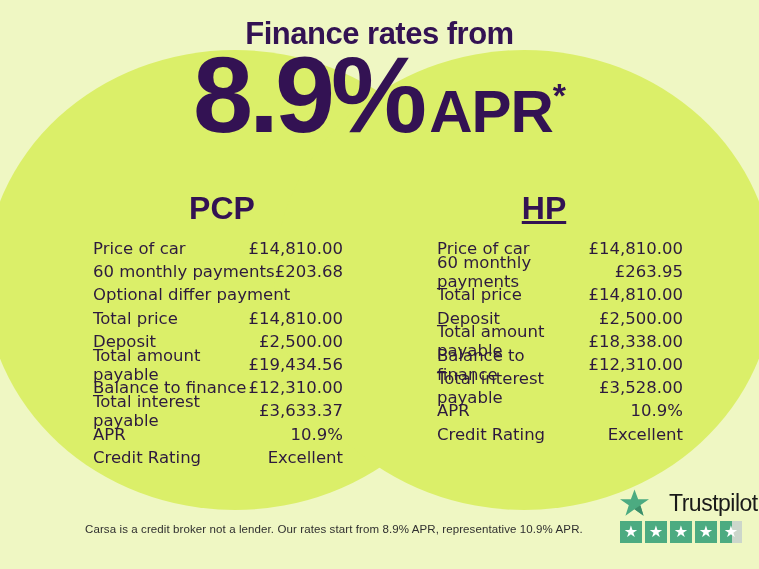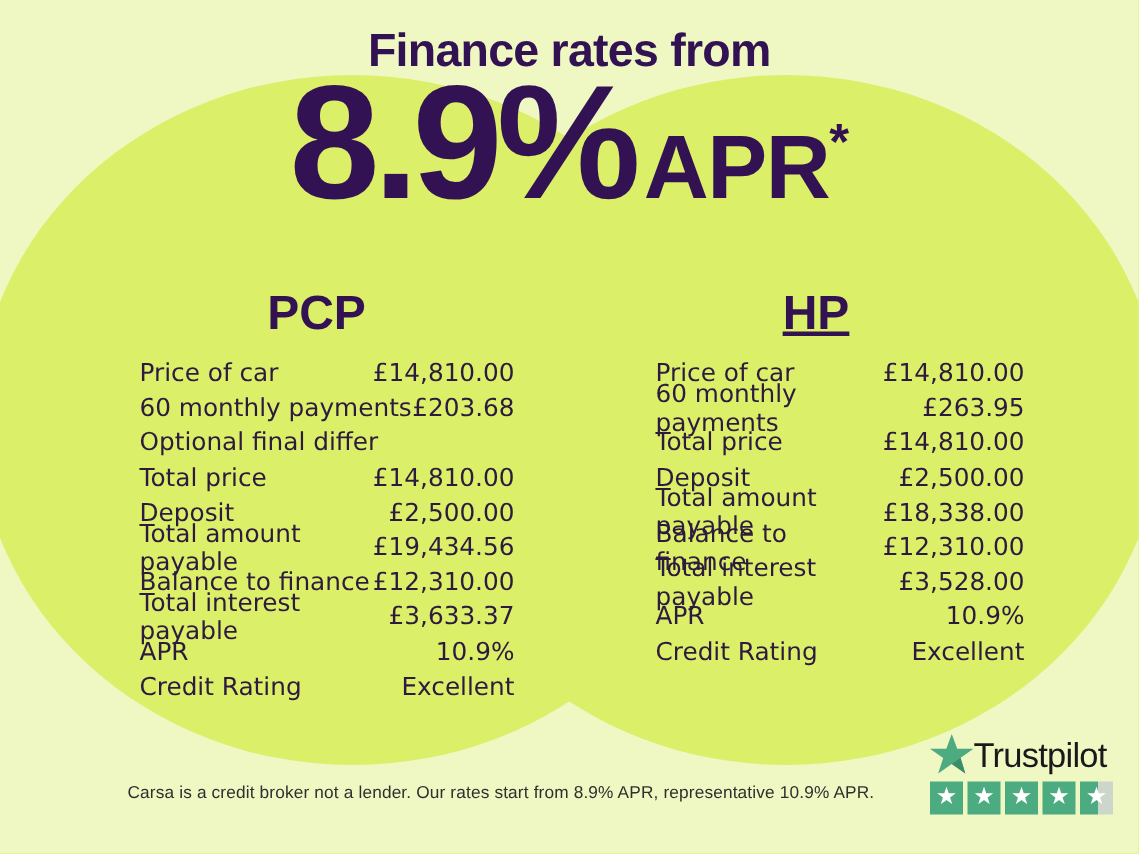--- a/index.html
+++ b/index.html
@@ -54,21 +54,21 @@
     font-size:34px;font-weight:bold;
     align-self:flex-start;margin-top:40px;
   }
 
   .col-header{
     position:absolute;top:190px;
     font-size:32px;font-weight:bold;
     color:var(--heading-purple);
     text-align:center;
   }
-  .col-header.pcp{left:86px;width:250px;}
+  .col-header.pcp{left:97px;width:250px;}
   .col-header.hp{left:421px;width:246px;text-decoration:underline;}
 
   .fin-table{
     position:absolute;top:237px;
     font-family:"DejaVu Sans",sans-serif;
     font-size:16.5px;
     color:var(--text-purple);
   }
   .fin-table.pcp{left:93px;width:250px;}
   .fin-table.hp{left:437px;width:246px;}
@@ -82,21 +82,21 @@
     position:absolute;left:85px;top:521px;width:530px;
     font-size:11.5px;line-height:16px;
     color:var(--disclaimer-grey);
     letter-spacing:0.1px;
   }
 
   .trustpilot{
     position:absolute;left:620px;top:489px;width:126px;
   }
   .tp-logo-row{
-    display:flex;align-items:center;gap:0;
+    display:flex;align-items:center;gap:20px;
   }
   .tp-logo-star{width:29px;height:28px;flex:0 0 auto;}
   .tp-brand{
     font-size:23px;color:#191919;font-weight:500;letter-spacing:-0.5px;
     font-family:"Liberation Sans",sans-serif;
   }
   .tp-stars{
     margin-top:4px;
     display:flex;gap:3px;
   }
@@ -136,21 +136,21 @@
   <div class="fin-table pcp">
       <div class="fin-row">
       <span class="fin-label">Price of car</span>
       <span class="fin-value">£14,810.00</span>
     </div>
       <div class="fin-row bold">
       <span class="fin-label">60 monthly payments</span>
       <span class="fin-value">£203.68</span>
     </div>
       <div class="fin-row">
-      <span class="fin-label">Optional final differ</span>
+      <span class="fin-label">Optional differ payment</span>
       <span class="fin-value"></span>
     </div>
       <div class="fin-row">
       <span class="fin-label">Total price</span>
       <span class="fin-value">£14,810.00</span>
     </div>
       <div class="fin-row">
       <span class="fin-label">Deposit</span>
       <span class="fin-value">£2,500.00</span>
     </div>

